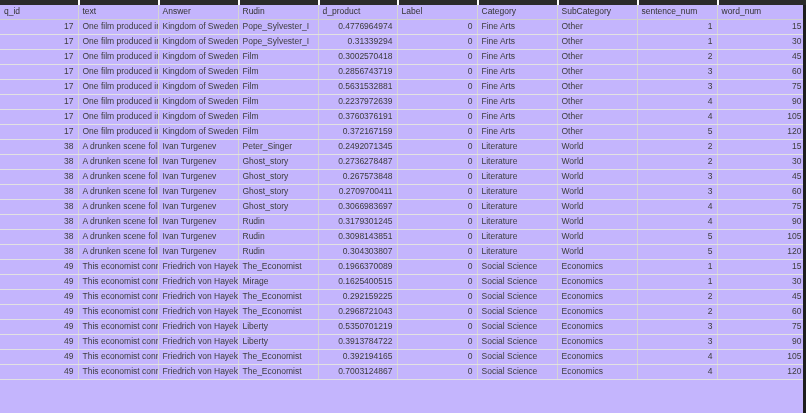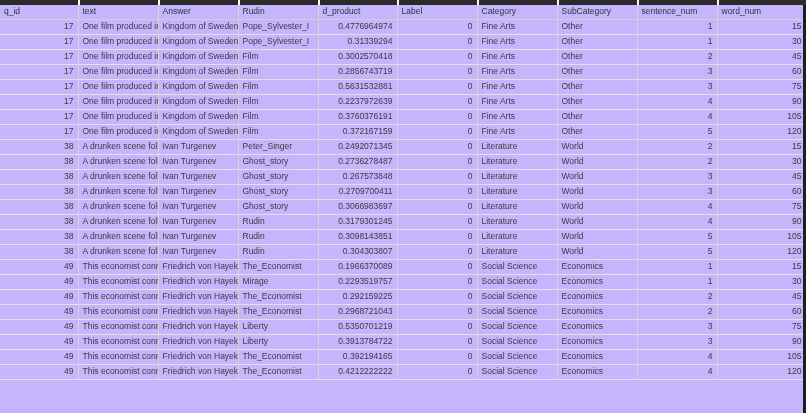--- a/index.html
+++ b/index.html
@@ -358,21 +358,21 @@
           <td class="txt">Social Science</td>
           <td class="txt">Economics</td>
           <td class="num">1</td>
           <td class="num">15</td>
         </tr>
         <tr class="data-row">
           <td class="num">49</td>
           <td class="txt">This economist conne</td>
           <td class="txt">Friedrich von Hayek</td>
           <td class="txt">Mirage</td>
-          <td class="num">0.2293519757</td>
+          <td class="num">0.1625400515</td>
           <td class="num">0</td>
           <td class="txt">Social Science</td>
           <td class="txt">Economics</td>
           <td class="num">1</td>
           <td class="num">30</td>
         </tr>
         <tr class="data-row">
           <td class="num">49</td>
           <td class="txt">This economist conne</td>
           <td class="txt">Friedrich von Hayek</td>
@@ -430,21 +430,21 @@
           <td class="txt">Social Science</td>
           <td class="txt">Economics</td>
           <td class="num">4</td>
           <td class="num">105</td>
         </tr>
         <tr class="data-row">
           <td class="num">49</td>
           <td class="txt">This economist conne</td>
           <td class="txt">Friedrich von Hayek</td>
           <td class="txt">The_Economist</td>
-          <td class="num">0.4212222222</td>
+          <td class="num">0.7003124867</td>
           <td class="num">0</td>
           <td class="txt">Social Science</td>
           <td class="txt">Economics</td>
           <td class="num">4</td>
           <td class="num">120</td>
         </tr>
       </tbody>
   </table>
 
   <div class="right-edge"></div>

